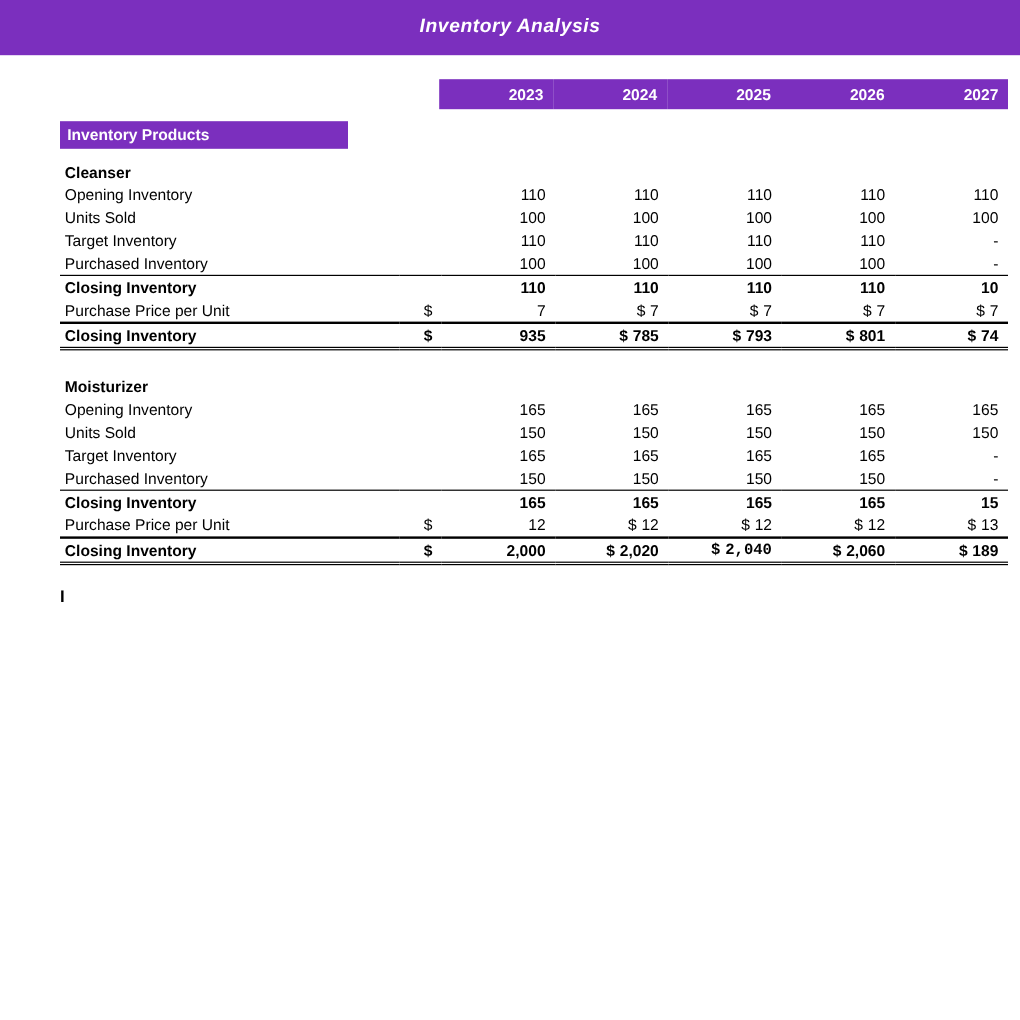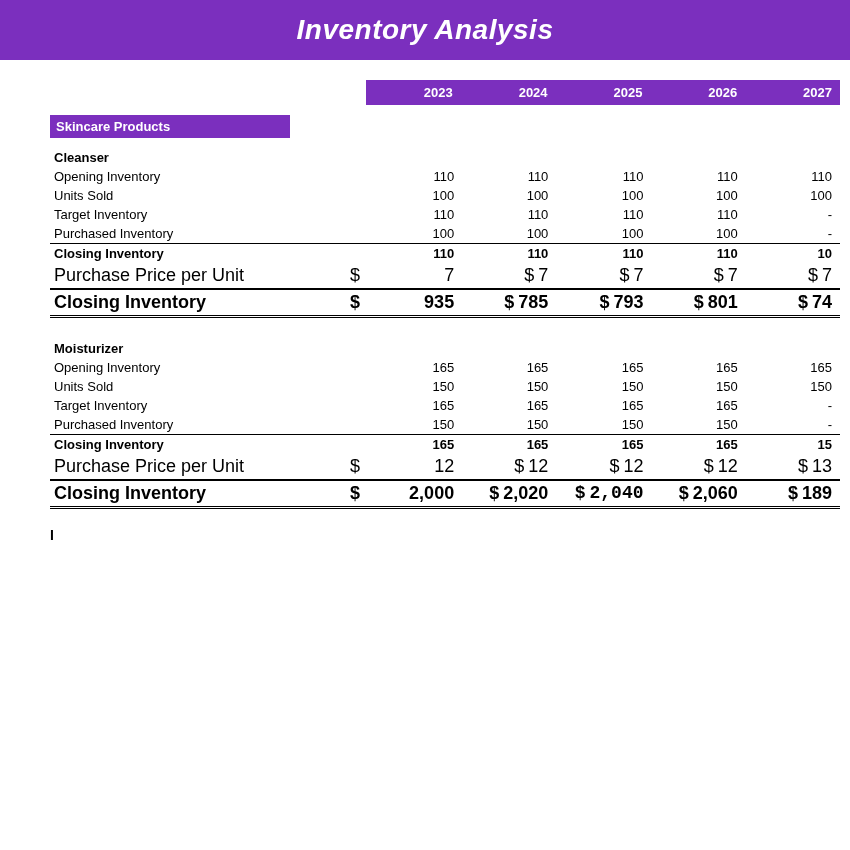--- a/index.html
+++ b/index.html
@@ -13,21 +13,21 @@
 
     .page-header {
       background-color: #7b2fbe;
       padding: 14px 20px;
       text-align: center;
     }
     .page-header h1 {
       color: #fff;
       font-style: italic;
       font-weight: bold;
-      font-size: 28px;
+      font-size: 16px;
       letter-spacing: 0.5px;
     }
 
     .content {
       padding: 20px 30px;
     }
 
     table {
       width: 100%;
       border-collapse: collapse;
@@ -91,21 +91,21 @@
     }
 
     
     .bold-row td {
       font-weight: bold;
       border-top: 1.5px solid #000;
     }
 
     
     .dollar-row td {
-      font-size: 18px;
+      font-size: 13px;
       padding: 2px 8px 2px 4px;
     }
     .dollar-row td.val {
       text-align: right;
     }
     .dollar-row.total-row td {
       border-top: 2px solid #000;
       border-bottom: 3px double #000;
       font-weight: bold;
     }
@@ -155,21 +155,21 @@
       <col style="width:80px">
       <col style="width:80px">
       <col style="width:80px">
       <col style="width:80px">
       <col style="width:80px">
     </colgroup>
     <tbody>
 
       <tr class="category-row">
         <td colspan="7" style="padding-top:4px;padding-bottom:4px;">
-          <span class="category-label">Skincare Products</span>
+          <span class="category-label">Inventory Products</span>
         </td>
       </tr>
 
       <tr class="section-header">
         <td colspan="7">Cleanser</td>
       </tr>
 
       <tr class="data-row">
         <td class="label-cell">Opening Inventory</td>
         <td></td>

